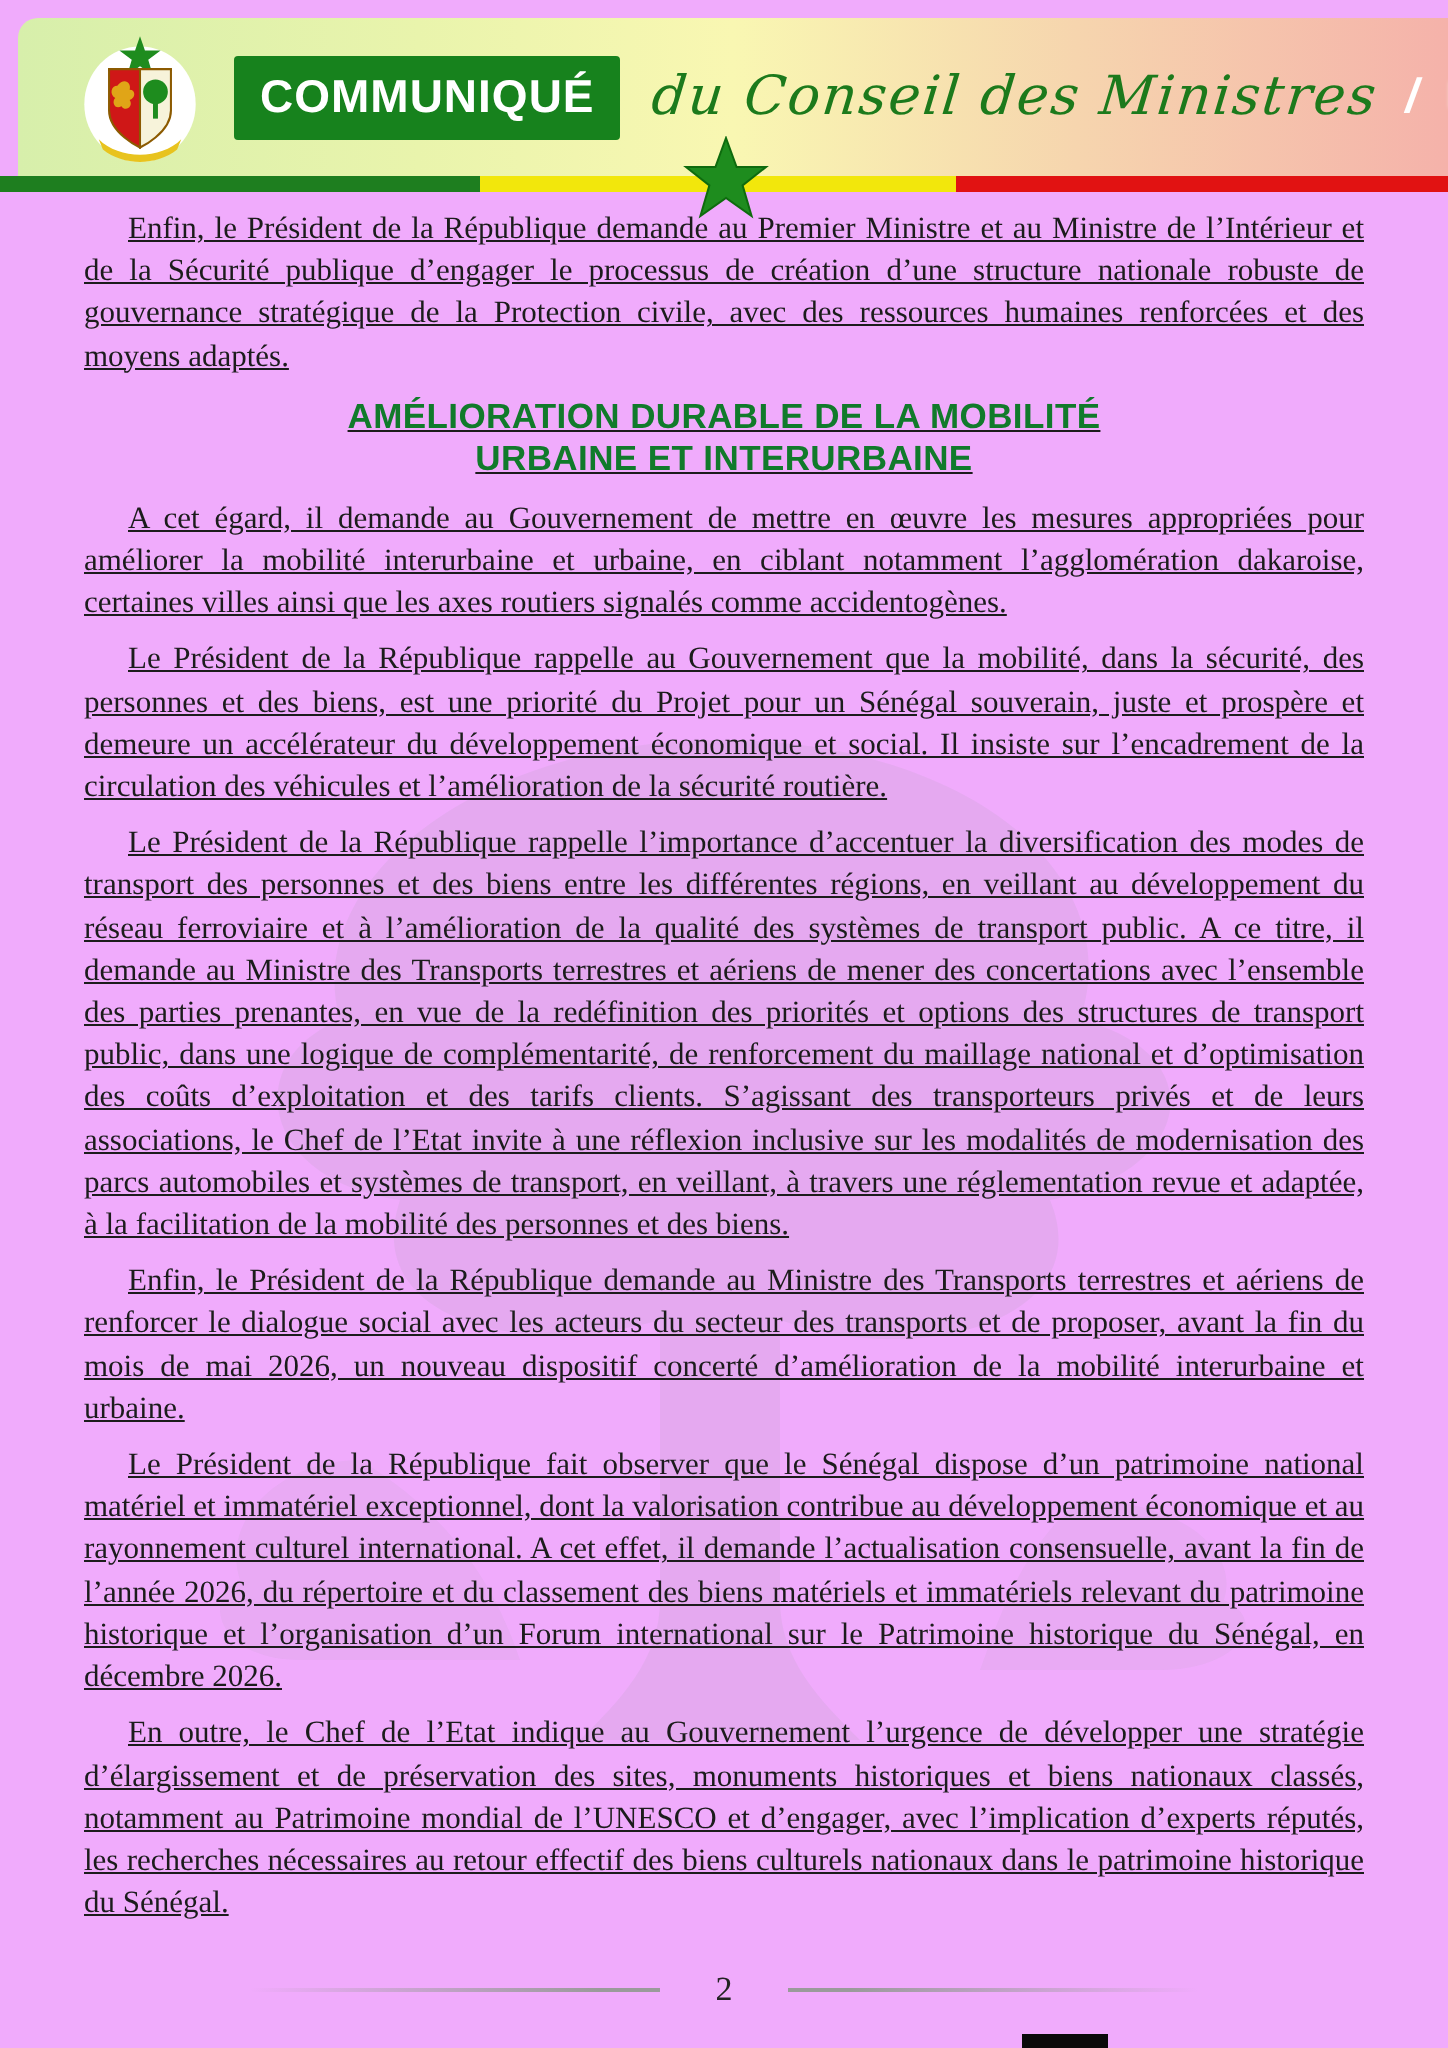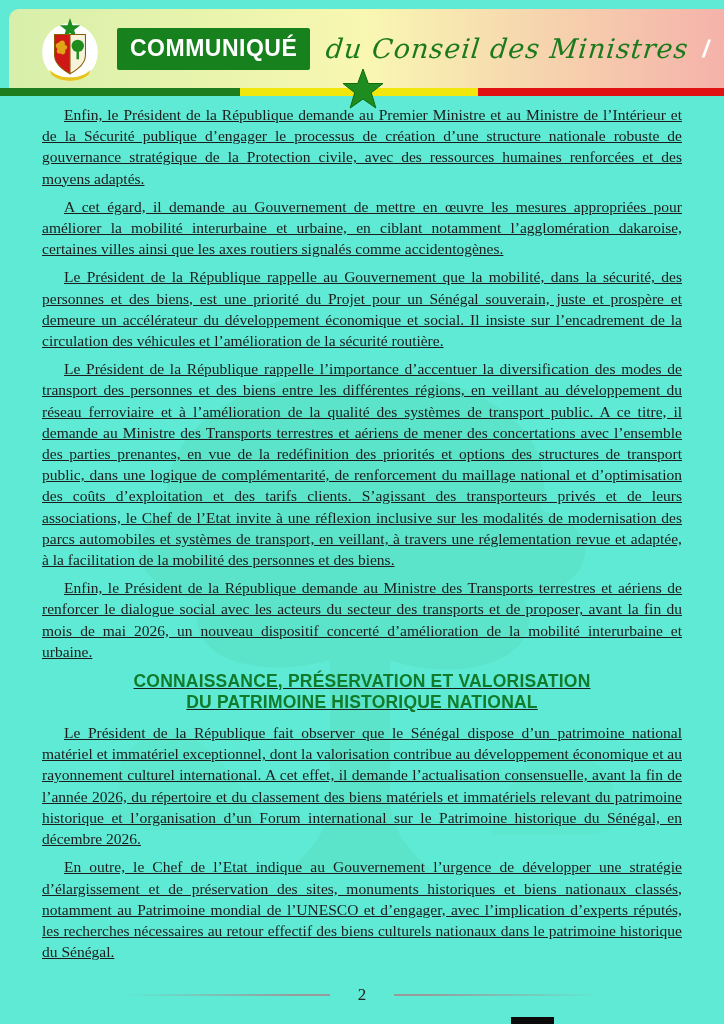--- a/index.html
+++ b/index.html
@@ -1,20 +1,20 @@
 <!DOCTYPE html>
 <html><head>
 <meta charset="utf-8">
 <style>
   html,body{margin:0;padding:0;background:#e8e8e8;}
   .page{
     position:relative;
     width:724px;height:1024px;
     margin:0 auto;
-    background:#5eead4;
+    background:#f0abfc;
     overflow:hidden;
     font-family:"Liberation Serif", serif;
   }
   
   .banner{
     position:absolute;top:9px;left:9px;right:0;height:79px;
     background:linear-gradient(90deg,#d7efab 0%,#e9f4ac 28%,#f9f7b2 50%,#f6d5ae 74%,#f5b2aa 100%);
     border-radius:10px 0 0 0;
     display:flex;align-items:center;
   }
@@ -116,26 +116,26 @@
     <div class="seg seg-green"></div>
     <div class="seg seg-yellow"></div>
     <div class="seg seg-red"></div>
   </div>
   <svg class="star" viewBox="0 0 44 42" aria-hidden="true">
     <polygon points="22,1 27.3,15.5 42,15.5 30.3,24.7 34.8,40 22,31 9.2,40 13.7,24.7 2,15.5 16.7,15.5" fill="#1e8c1e" stroke="#0e6b0e" stroke-width="1"></polygon>
   </svg>
 
   <main class="content">
     <p>Enfin, le Président de la République demande au Premier Ministre et au Ministre de l’Intérieur et de la Sécurité publique d’engager le processus de création d’une structure nationale robuste de gouvernance stratégique de la Protection civile, avec des ressources humaines renforcées et des moyens adaptés.</p>
+    <h2>AMÉLIORATION DURABLE DE LA MOBILITÉ
+URBAINE ET INTERURBAINE</h2>
     <p>A cet égard, il demande au Gouvernement de mettre en œuvre les mesures appropriées pour améliorer la mobilité interurbaine et urbaine, en ciblant notamment l’agglomération dakaroise, certaines villes ainsi que les axes routiers signalés comme accidentogènes.</p>
     <p>Le Président de la République rappelle au Gouvernement que la mobilité, dans la sécurité, des personnes et des biens, est une priorité du Projet pour un Sénégal souverain, juste et prospère et demeure un accélérateur du développement économique et social. Il insiste sur l’encadrement de la circulation des véhicules et l’amélioration de la sécurité routière.</p>
     <p>Le Président de la République rappelle l’importance d’accentuer la diversification des modes de transport des personnes et des biens entre les différentes régions, en veillant au développement du réseau ferroviaire et à l’amélioration de la qualité des systèmes de transport public. A ce titre, il demande au Ministre des Transports terrestres et aériens de mener des concertations avec l’ensemble des parties prenantes, en vue de la redéfinition des priorités et options des structures de transport public, dans une logique de complémentarité, de renforcement du maillage national et d’optimisation des coûts d’exploitation et des tarifs clients. S’agissant des transporteurs privés et de leurs associations, le Chef de l’Etat invite à une réflexion inclusive sur les modalités de modernisation des parcs automobiles et systèmes de transport, en veillant, à travers une réglementation revue et adaptée, à la facilitation de la mobilité des personnes et des biens.</p>
     <p>Enfin, le Président de la République demande au Ministre des Transports terrestres et aériens de renforcer le dialogue social avec les acteurs du secteur des transports et de proposer, avant la fin du mois de mai 2026, un nouveau dispositif concerté d’amélioration de la mobilité interurbaine et urbaine.</p>
-    <h2>CONNAISSANCE, PRÉSERVATION ET VALORISATION
-DU PATRIMOINE HISTORIQUE NATIONAL</h2>
     <p>Le Président de la République fait observer que le Sénégal dispose d’un patrimoine national matériel et immatériel exceptionnel, dont la valorisation contribue au développement économique et au rayonnement culturel international. A cet effet, il demande l’actualisation consensuelle, avant la fin de l’année 2026, du répertoire et du classement des biens matériels et immatériels relevant du patrimoine historique et l’organisation d’un Forum international sur le Patrimoine historique du Sénégal, en décembre 2026.</p>
     <p>En outre, le Chef de l’Etat indique au Gouvernement l’urgence de développer une stratégie d’élargissement et de préservation des sites, monuments historiques et biens nationaux classés, notamment au Patrimoine mondial de l’UNESCO et d’engager, avec l’implication d’experts réputés, les recherches nécessaires au retour effectif des biens culturels nationaux dans le patrimoine historique du Sénégal.</p>
   </main>
 
   <footer class="footer">
     <div class="pg-line left"></div>
     <div class="page-number">2</div>
     <div class="pg-line right"></div>
   </footer>
 

